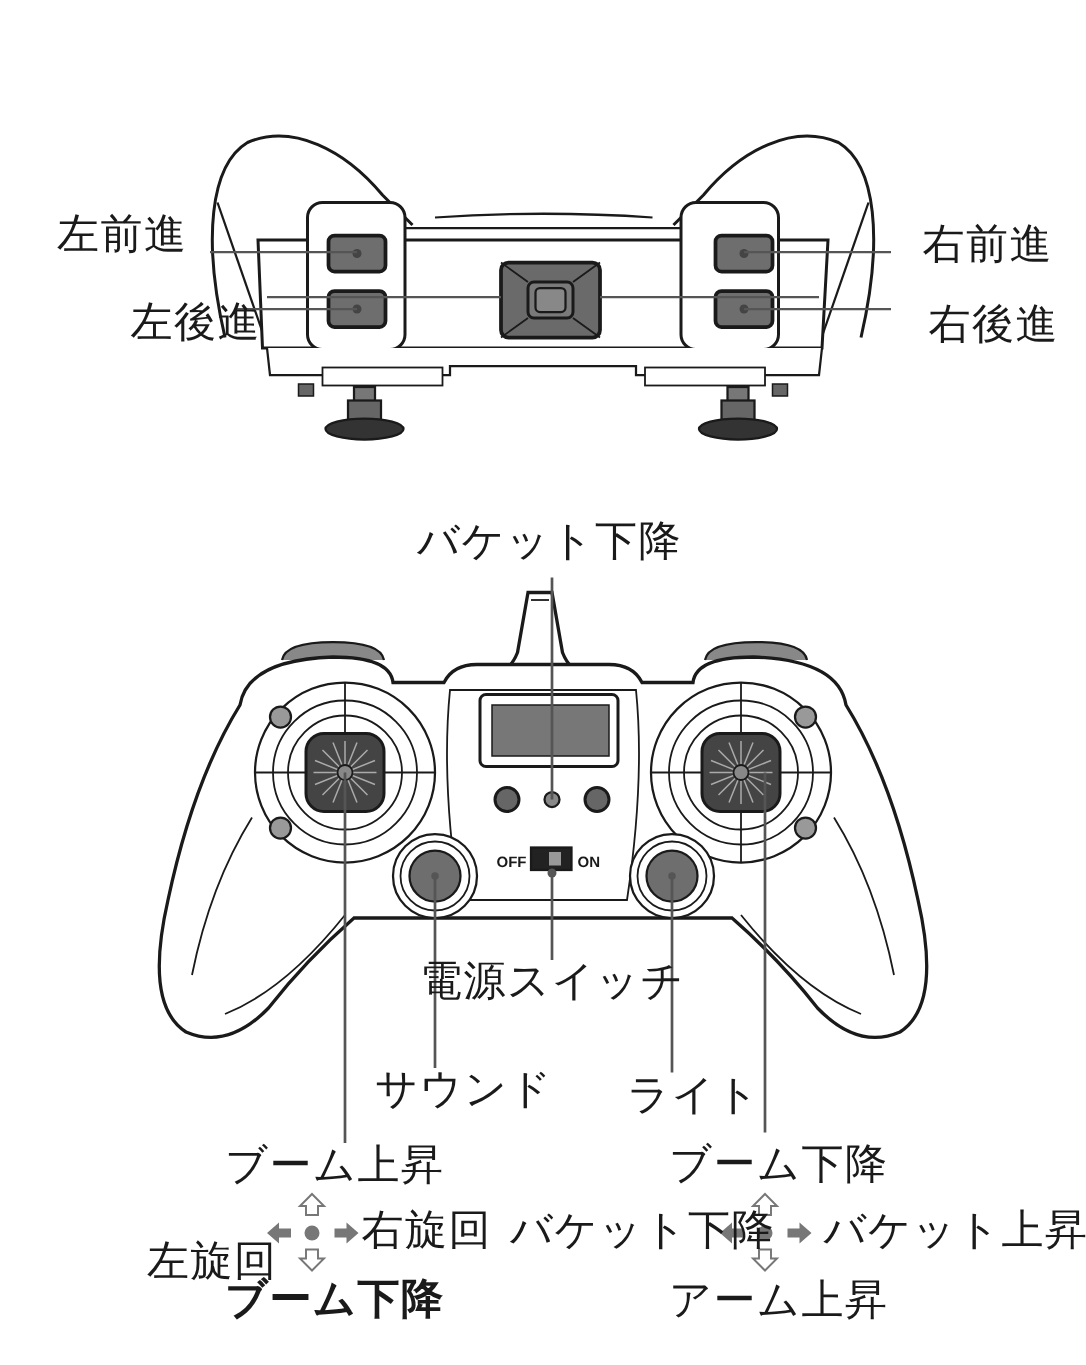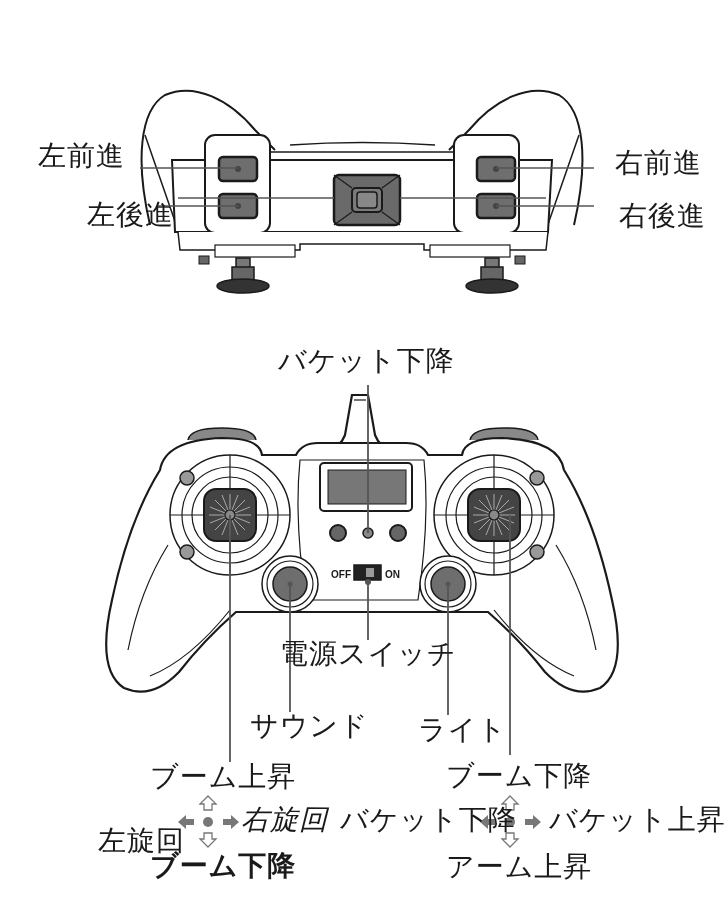--- a/index.html
+++ b/index.html
@@ -210,19 +210,19 @@
 <div class="lbl" style="left:615px; top:150px;">右前進</div>
 <div class="lbl" style="left:619px; top:203px;">右後進</div>
 
 <div class="lbl" style="left:278px; top:348px;">バケット下降</div>
 <div class="lbl" style="left:280px; top:641px;">電源スイッチ</div>
 <div class="lbl" style="left:250px; top:713px;">サウンド</div>
 <div class="lbl" style="left:418px; top:717px;">ライト</div>
 
 <div class="lbl" style="left:150px; top:764px;">ブーム上昇</div>
 <div class="lbl" style="left:98px; top:828px;">左旋回</div>
-<div class="lbl" style="left:241px; top:807px;font-style:italic;">右旋回</div>
+<div class="lbl" style="left:241px; top:807px;">右旋回</div>
 <div class="lbl" style="left:150px; top:853px;font-weight:bold;">ブーム下降</div>
 
 <div class="lbl" style="left:446px; top:763px;">ブーム下降</div>
 <div class="lbl" style="left:340px; top:807px;">バケット下降</div>
 <div class="lbl" style="left:518px; top:807px;margin-left:31px;">バケット上昇</div>
 <div class="lbl" style="left:446px; top:854px;">アーム上昇</div>
 
 </body></html>

